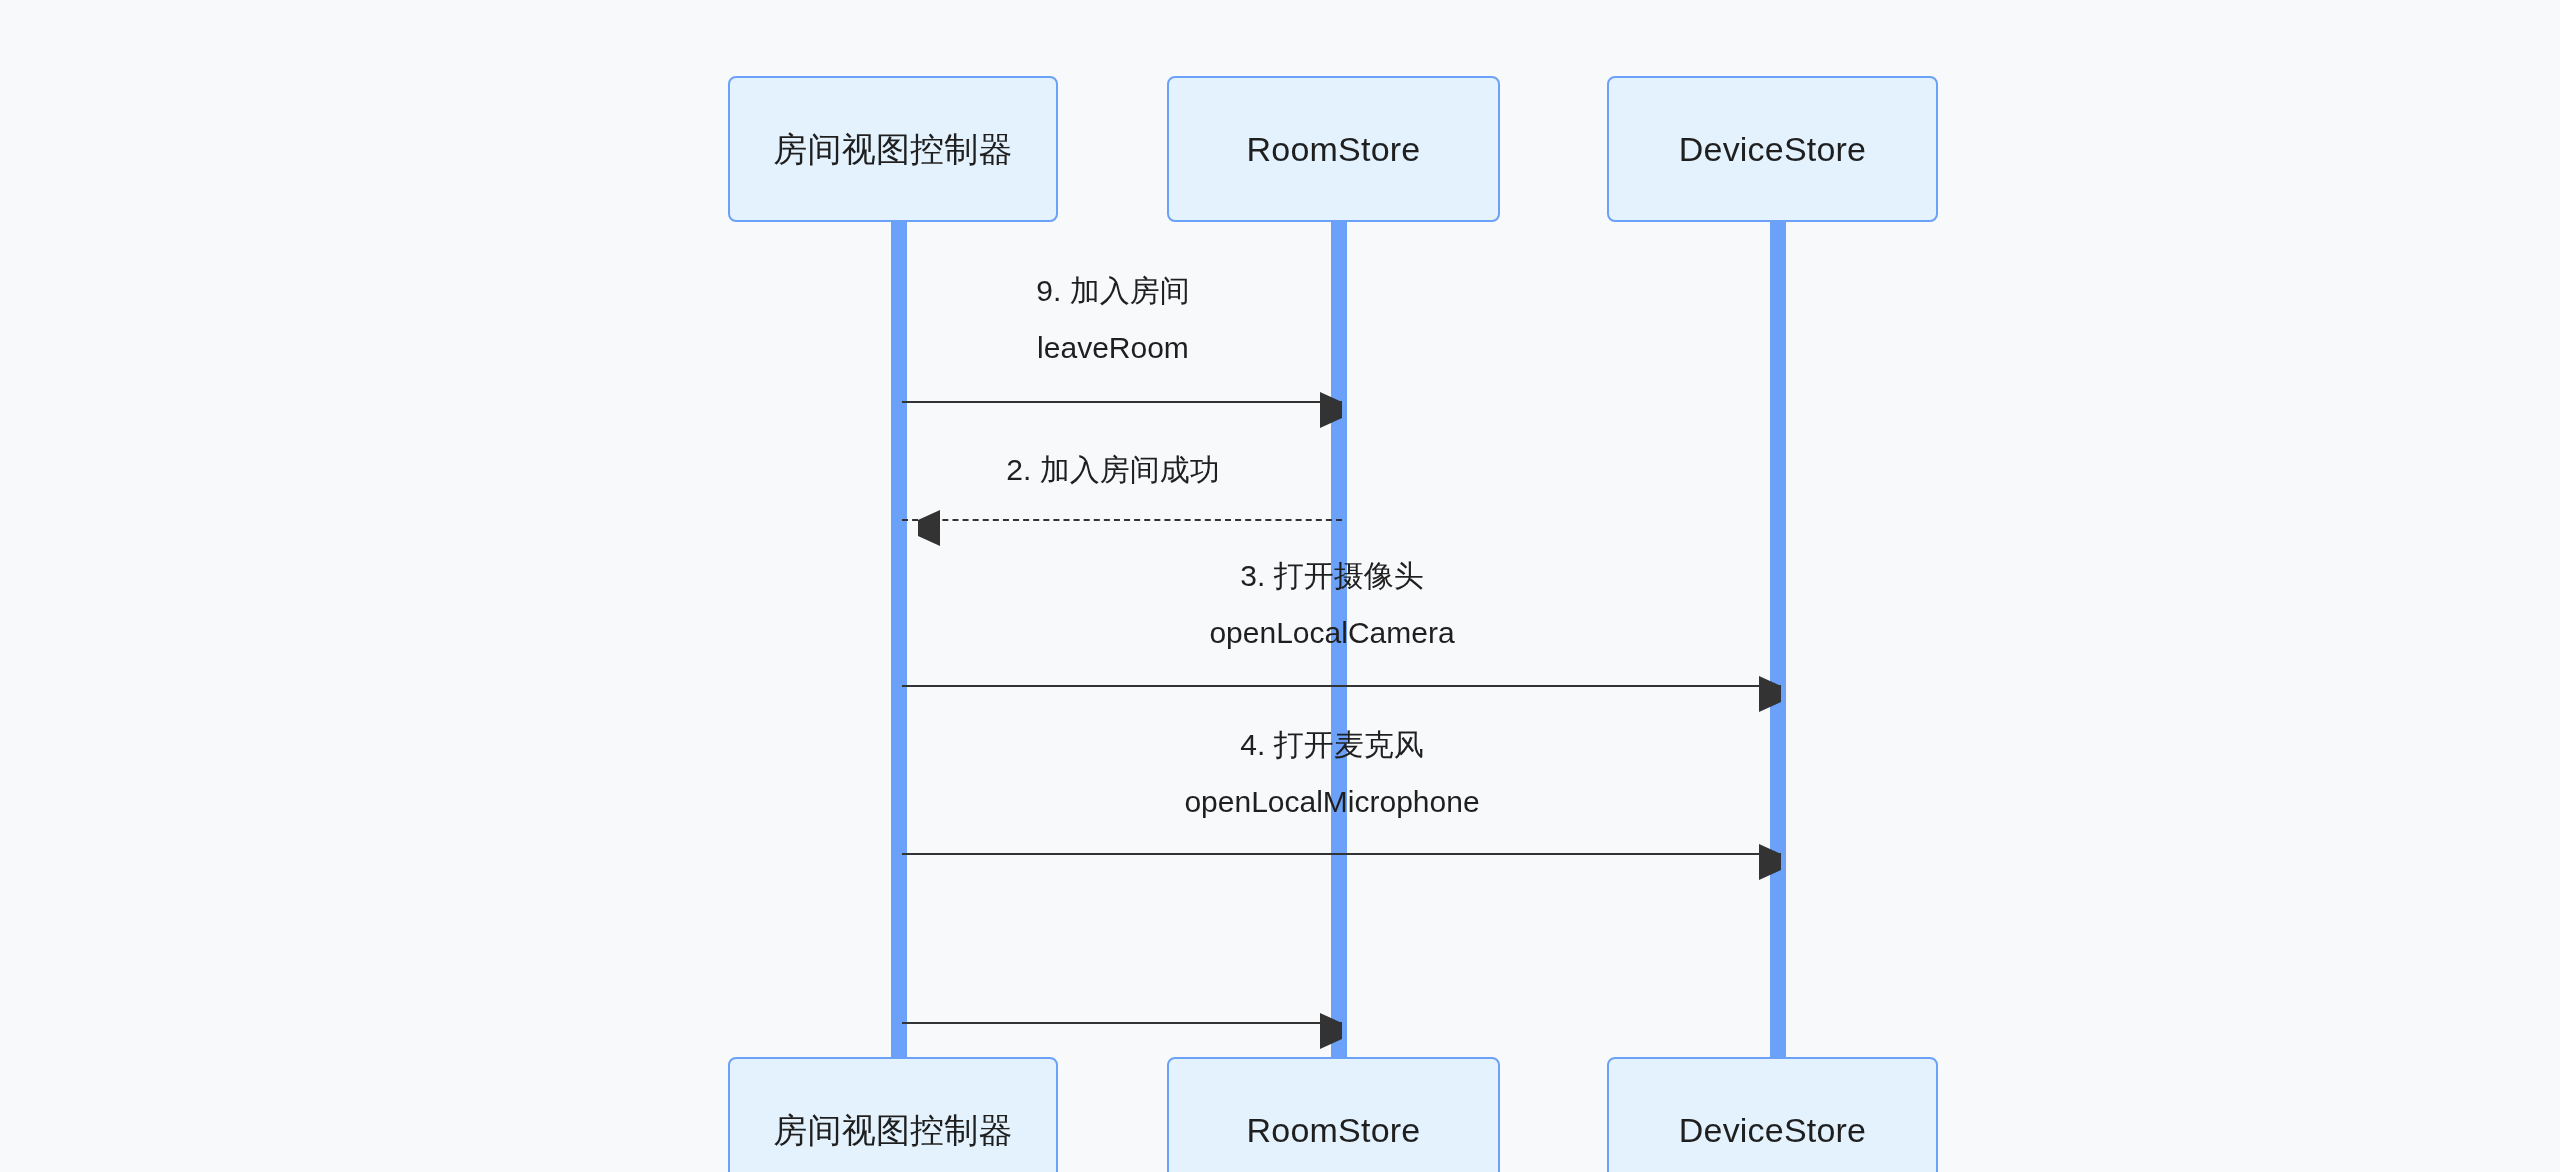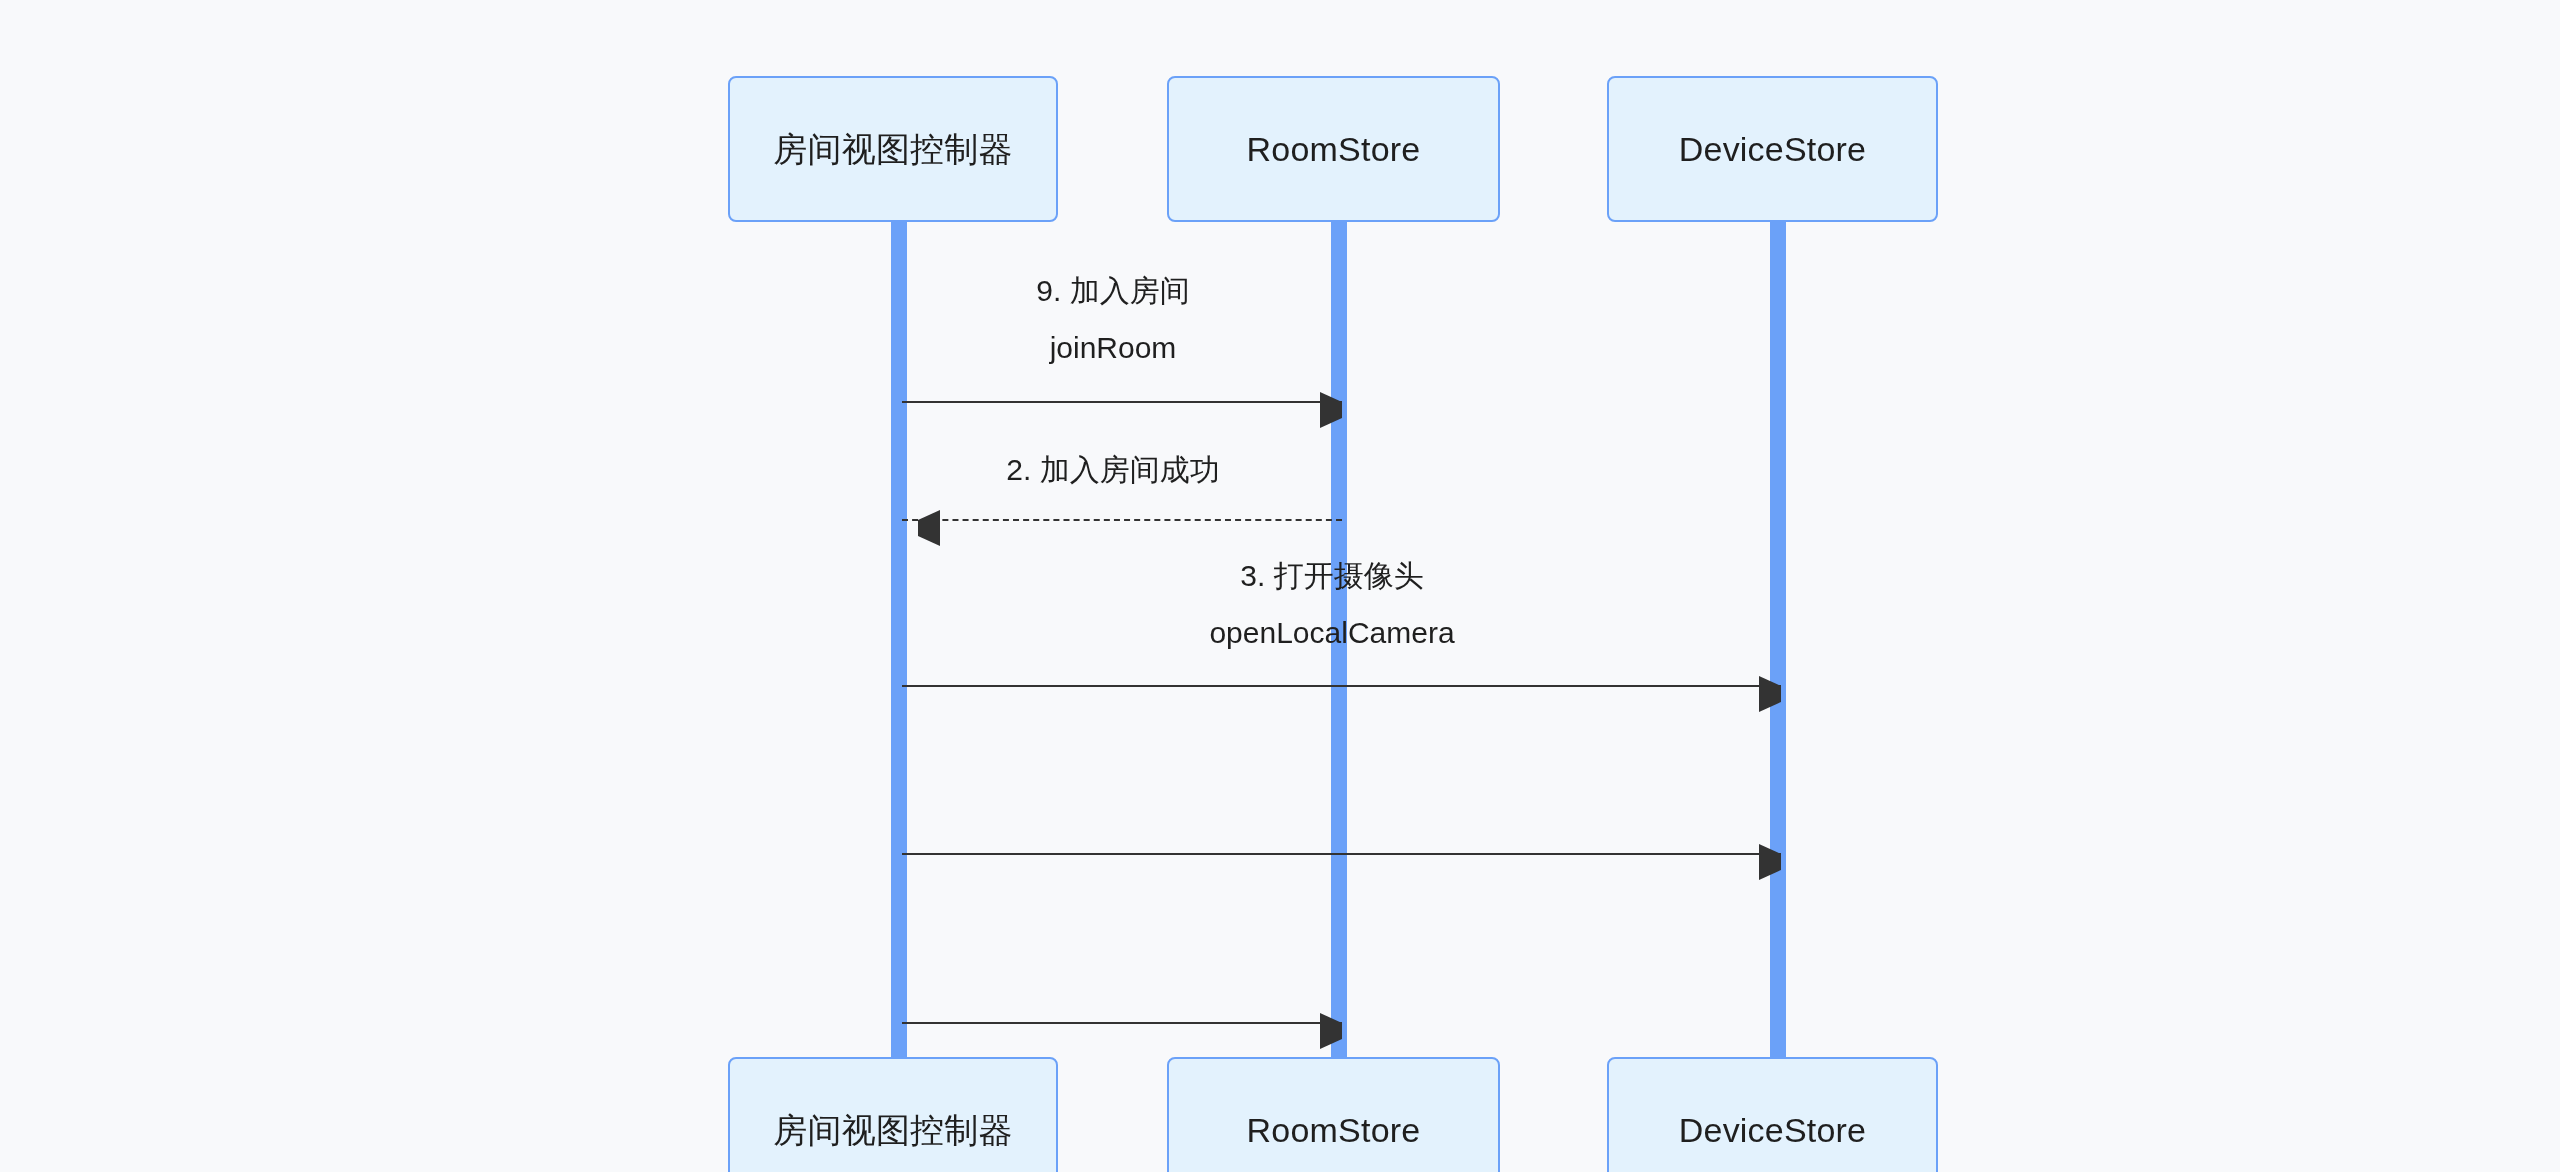--- a/index.html
+++ b/index.html
@@ -113,32 +113,33 @@
     <div class="participant-box" style="left: 1115px; width: 333px; top: 1005px; height: 147px;">
       <span class="participant-label">RoomStore</span>
     </div>
     <div class="participant-box" style="left: 1555px; width: 331px; top: 1005px; height: 147px;">
       <span class="participant-label">DeviceStore</span>
     </div>
     <div class="message" style="left: 841px; top: 341px; width: 440px;">
       <div class="msg-line" style="width: 440px;"></div>
       <div class="msg-arrowhead right" style="left: 418px;"></div>
     </div>
-    <div class="msg-label" style="left: 1061px; top: 211px;"><span class="line1">9. 加入房间</span><span class="line2">joinRoom</span></div>
+    <div class="msg-label" style="left: 1061px; top: 211px;"><span class="line1">9. 加入房间</span><span class="line2">leaveRoom</span></div>
     <div class="message" style="left: 841px; top: 459px; width: 440px;">
       <div class="msg-line dashed" style="width: 440px;"></div>
       <div class="msg-arrowhead left" style="left: 0px;"></div>
     </div>
     <div class="msg-label" style="left: 1061px; top: 390px;"><span class="line1">2. 加入房间成功</span></div>
     <div class="message" style="left: 841px; top: 625px; width: 879px;">
       <div class="msg-line" style="width: 879px;"></div>
       <div class="msg-arrowhead right" style="left: 857px;"></div>
     </div>
     <div class="msg-label" style="left: 1280px; top: 496px;"><span class="line1">3. 打开摄像头</span><span class="line2">openLocalCamera</span></div>
     <div class="message" style="left: 841px; top: 793px; width: 879px;">
       <div class="msg-line" style="width: 879px;"></div>
       <div class="msg-arrowhead right" style="left: 857px;"></div>
     </div>
+    <div class="msg-label" style="left: 1280px; top: 665px;"><span class="line1">4. 打开麦克风</span><span class="line2">openLocalMicrophone</span></div>
     <div class="message" style="left: 841px; top: 962px; width: 440px;">
       <div class="msg-line" style="width: 440px;"></div>
       <div class="msg-arrowhead right" style="left: 418px;"></div>
     </div>
   </div>
 
 </body></html>

